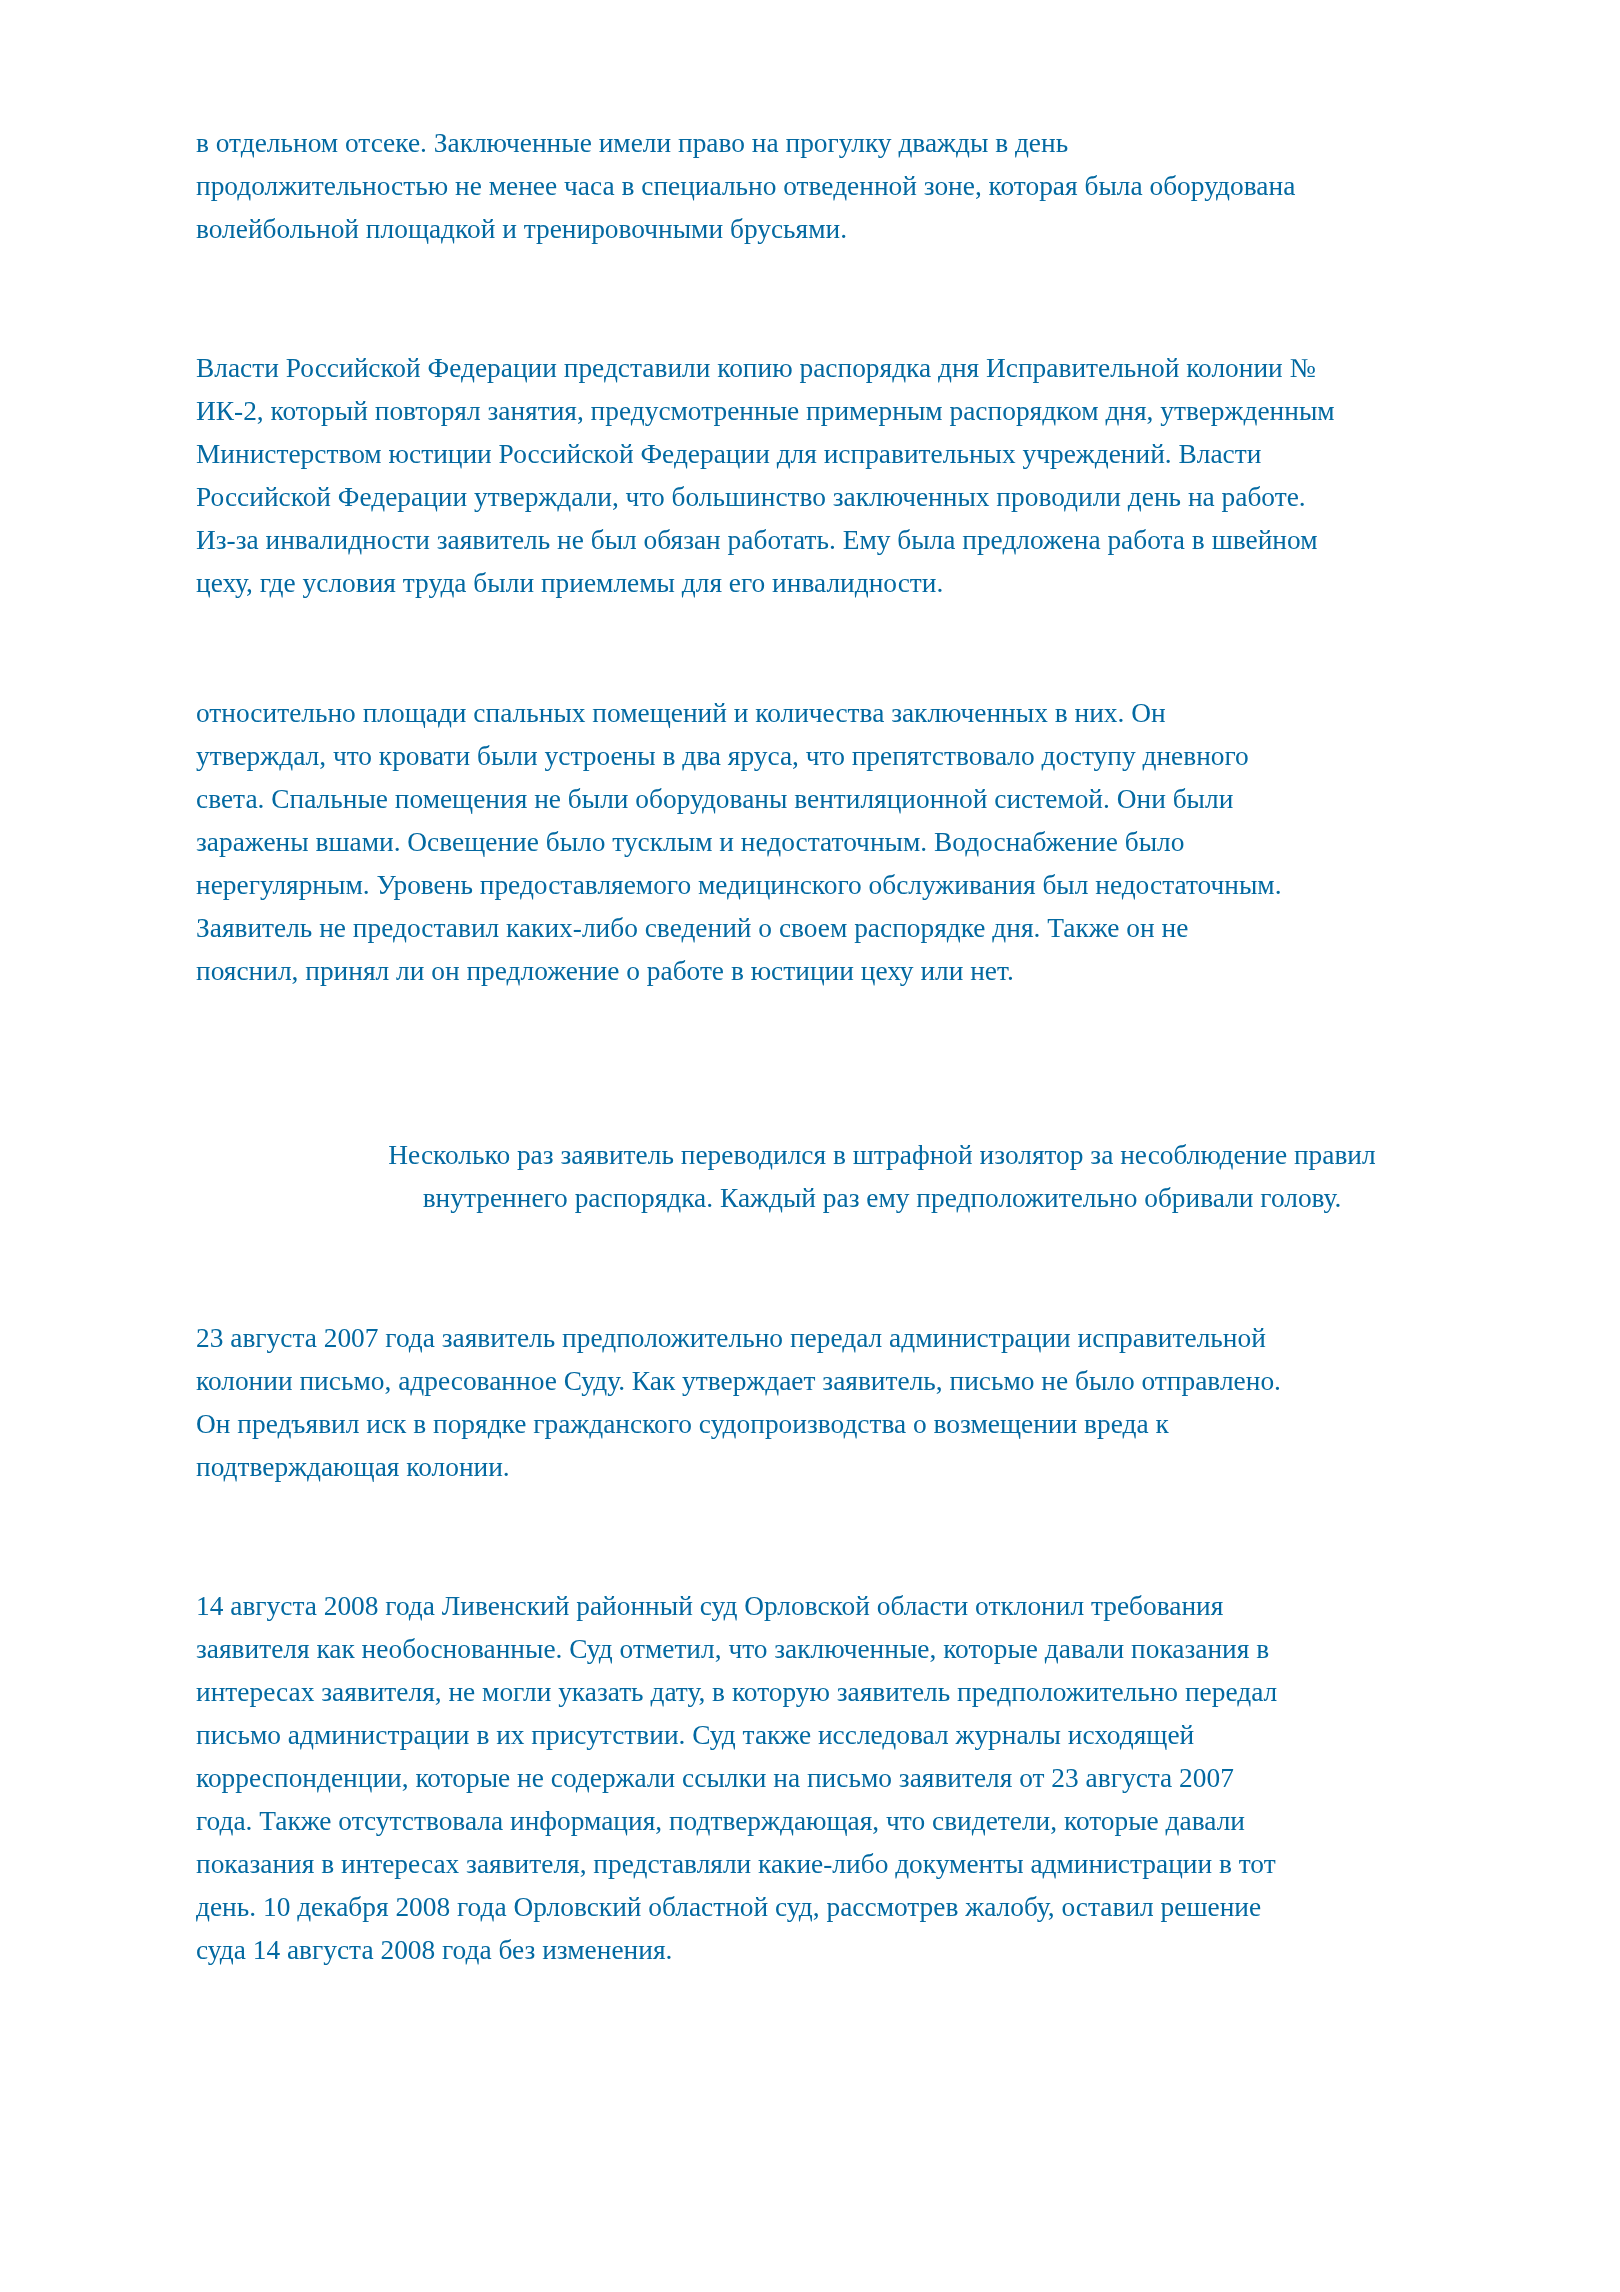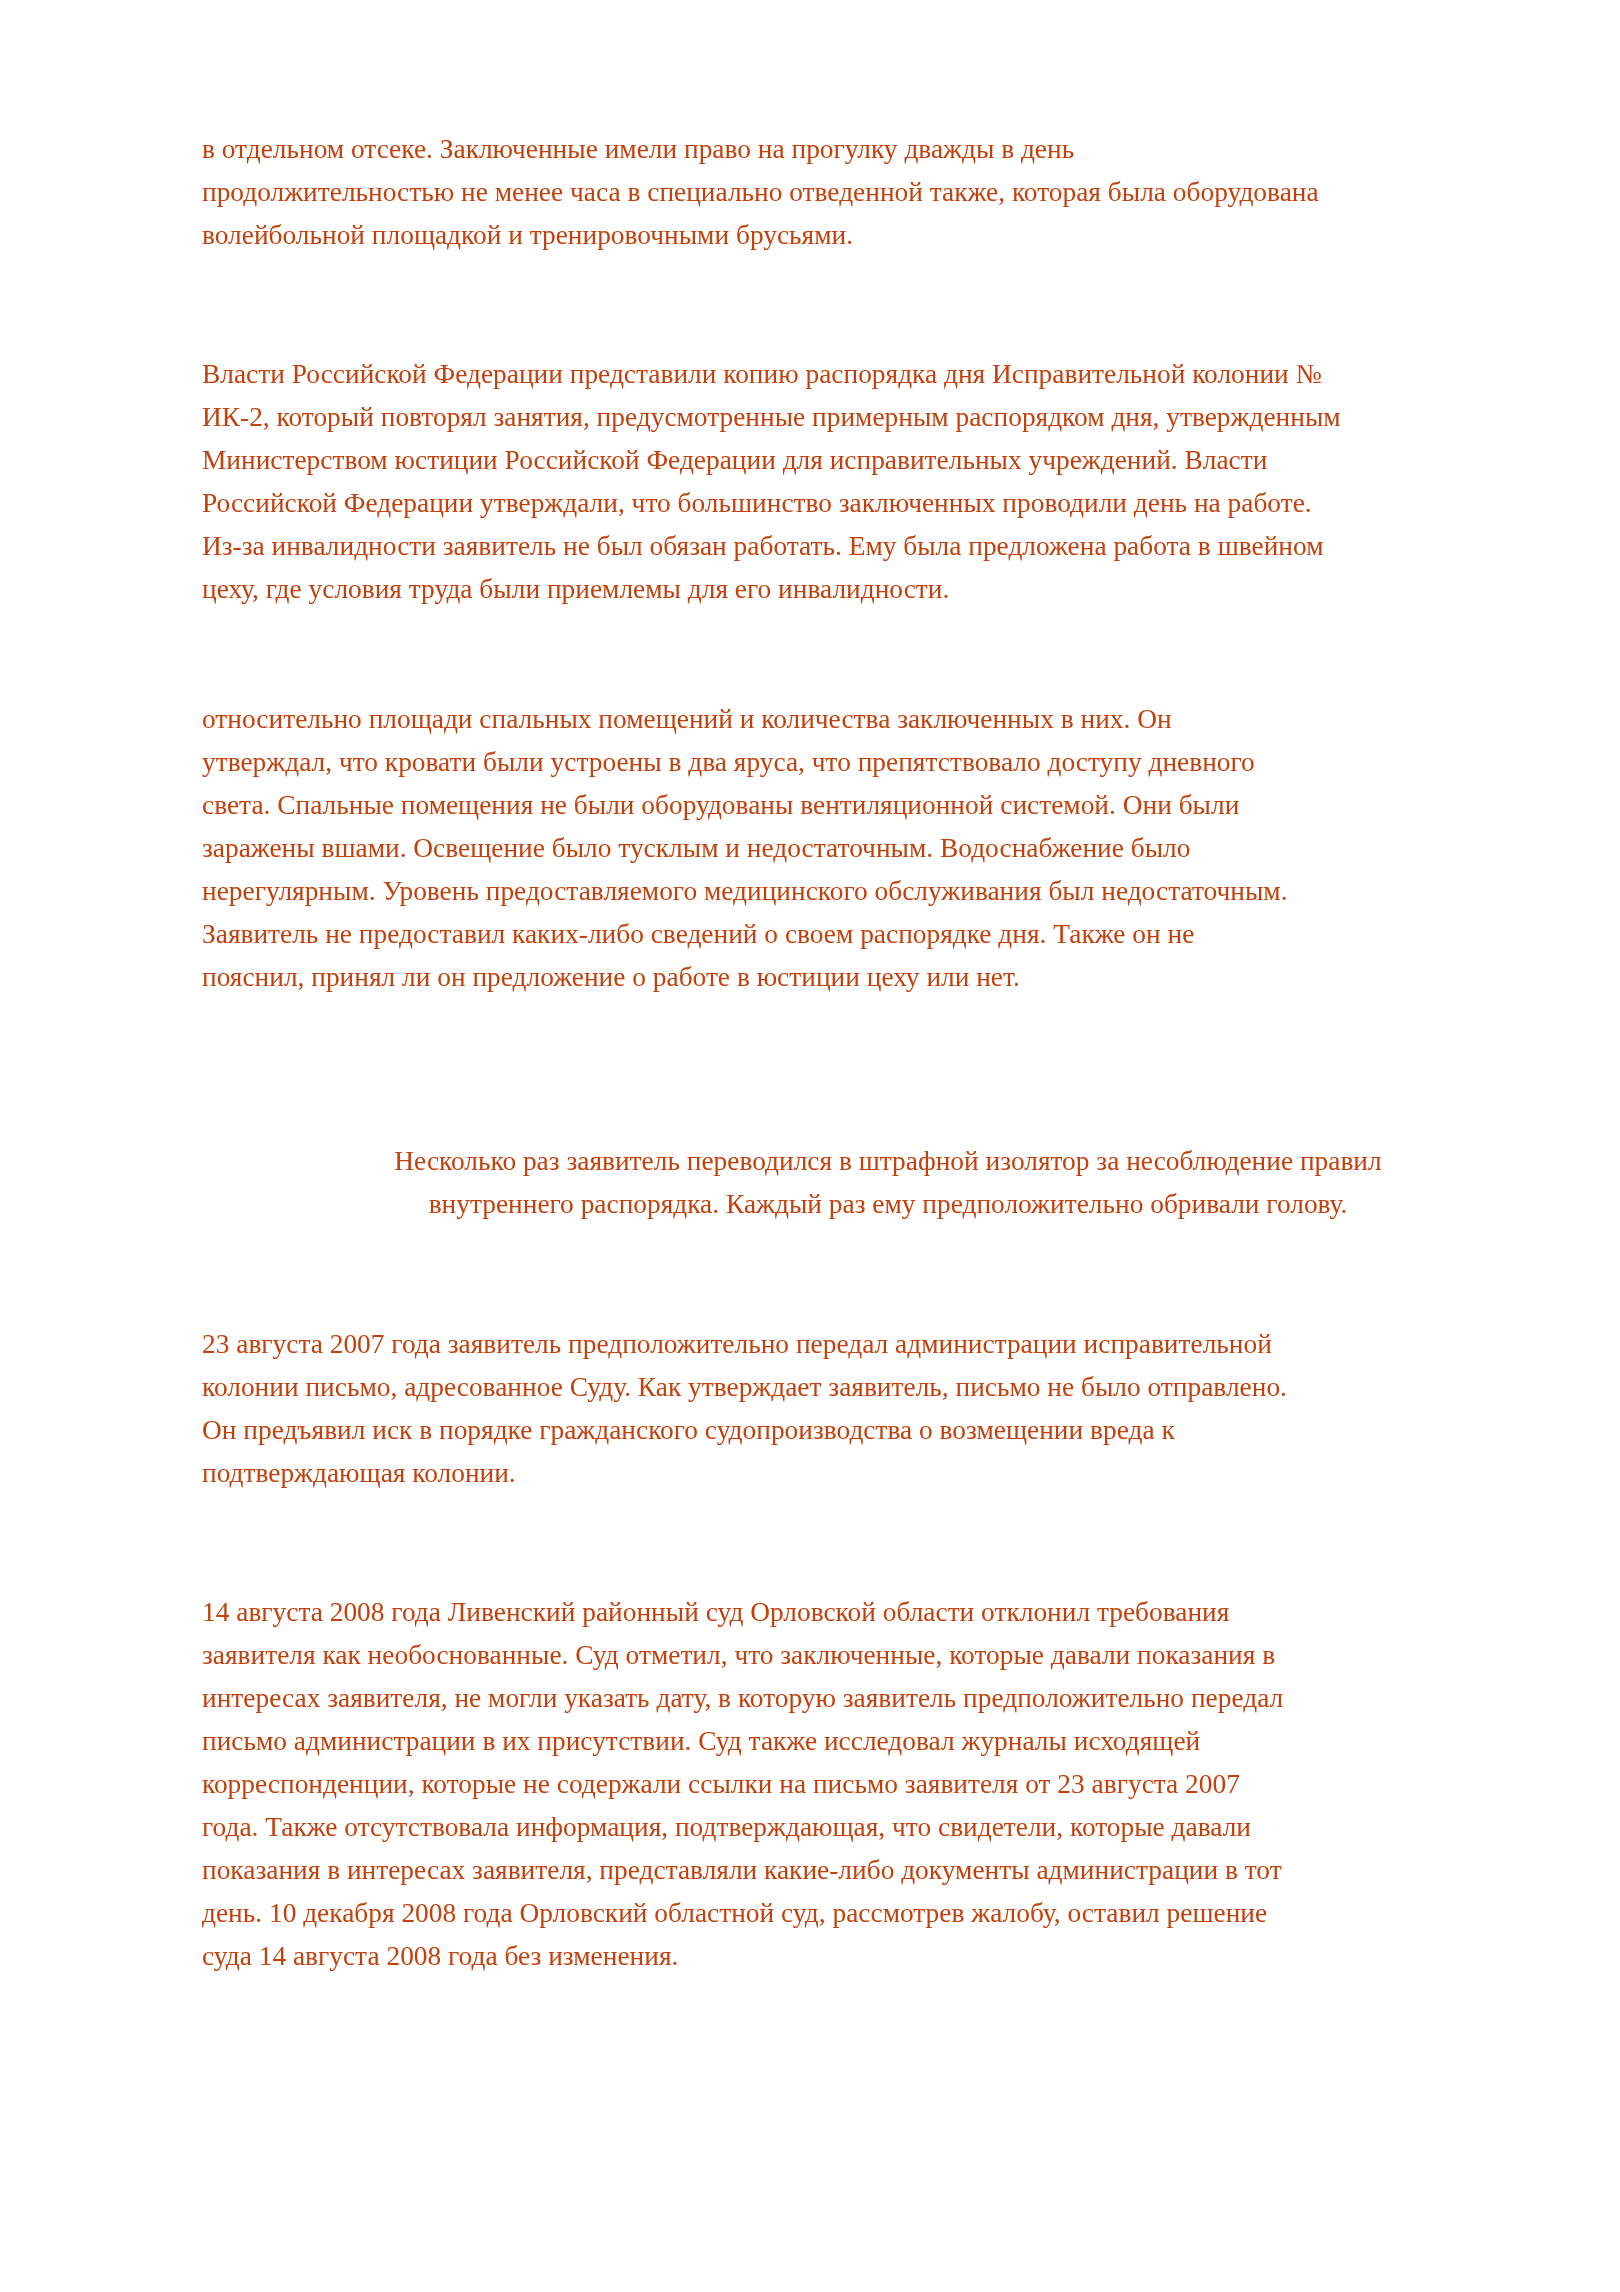--- a/index.html
+++ b/index.html
@@ -18,39 +18,39 @@
       left: 0;
       top: 0;
       width: 1620px;
       height: 2293px;
       background: #ffffff;
     }
     .paragraph {
       position: absolute;
       left: 194px;
       width: 1372px;
-      margin: 8px;
+      margin: 2px;
       font-family: "Liberation Serif", "DejaVu Serif", serif;
       font-size: 27.4px;
       line-height: 43px;
-      color: #c2410c;
+      color: #0369a1;
     }
     .line {
       display: block;
       white-space: nowrap;
     }
   </style>
 </head>
 <body>
 
 <div class="page">
 
   <p class="paragraph" style="top: 120px;">
     <span class="line">в отдельном отсеке. Заключенные имели право на прогулку дважды в день</span>
-    <span class="line">продолжительностью не менее часа в специально отведенной также, которая была оборудована</span>
+    <span class="line">продолжительностью не менее часа в специально отведенной зоне, которая была оборудована</span>
     <span class="line">волейбольной площадкой и тренировочными брусьями.</span>
   </p>
 
   <p class="paragraph" style="top: 345px;">
     <span class="line">Власти Российской Федерации представили копию распорядка дня Исправительной колонии №</span>
     <span class="line">ИК-2, который повторял занятия, предусмотренные примерным распорядком дня, утвержденным</span>
     <span class="line">Министерством юстиции Российской Федерации для исправительных учреждений. Власти</span>
     <span class="line">Российской Федерации утверждали, что большинство заключенных проводили день на работе.</span>
     <span class="line">Из-за инвалидности заявитель не был обязан работать. Ему была предложена работа в швейном</span>
     <span class="line">цеху, где условия труда были приемлемы для его инвалидности.</span>

